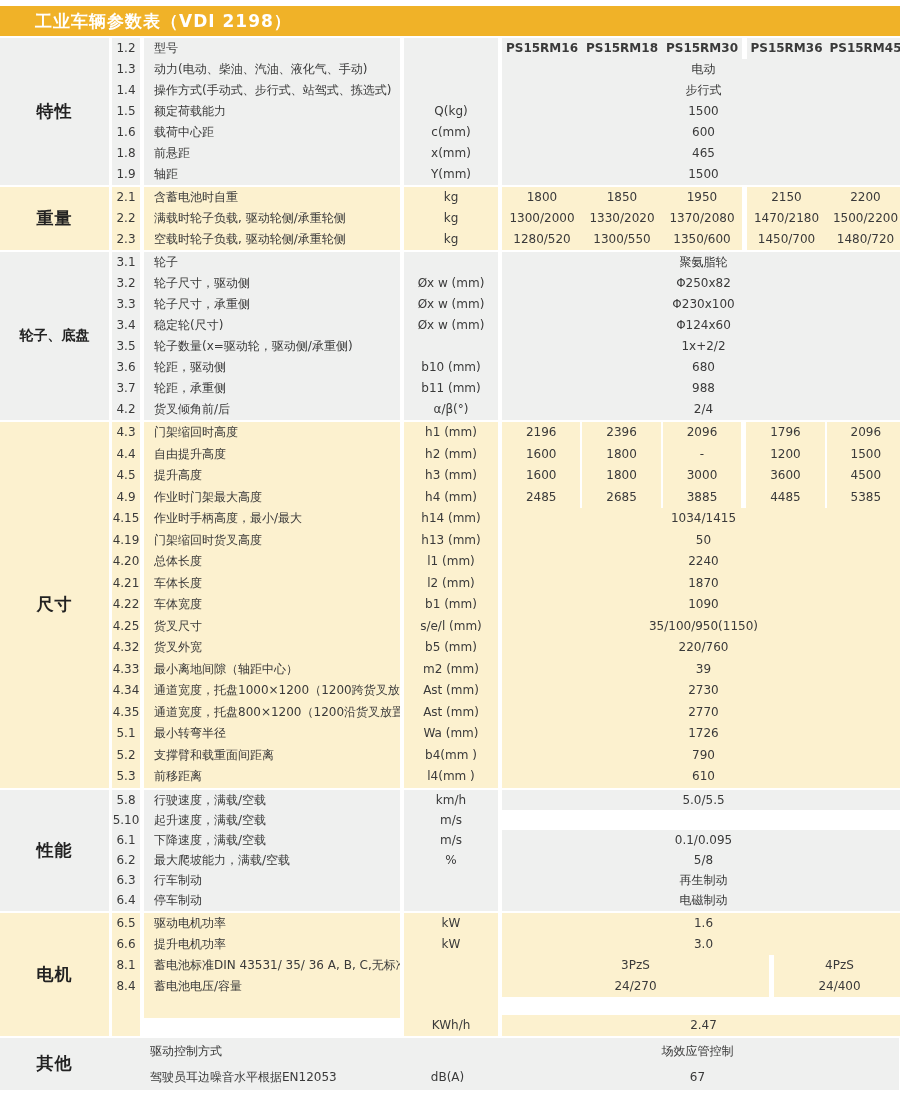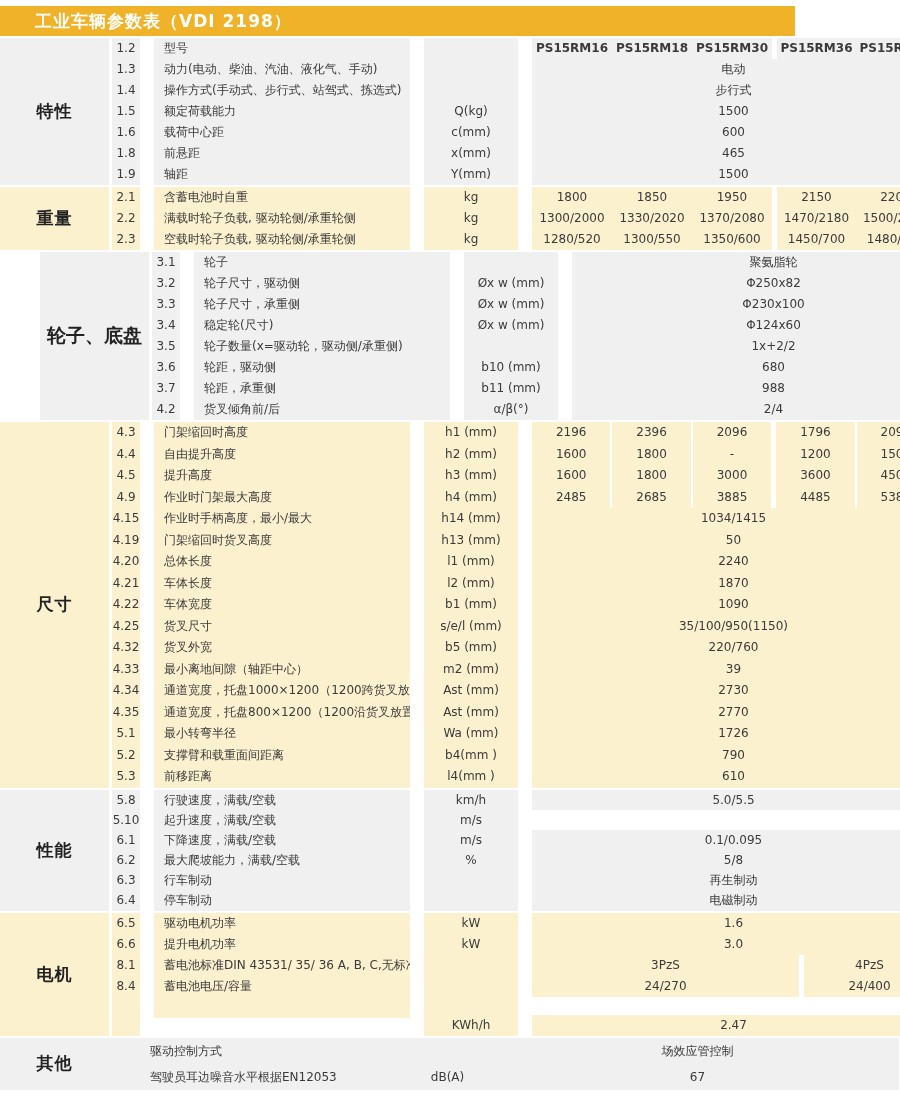--- a/index.html
+++ b/index.html
@@ -5,42 +5,42 @@
   html,body{margin:0;padding:0;background:#ffffff;}
   .page{
     position:relative;
     width:900px;height:1099px;
     background:#ffffff;
     font-family:"DejaVu Sans","Liberation Sans",sans-serif;
     color:#3a3a3a;
     overflow:hidden;
   }
   .band{
-    position:absolute;top:6px;left:0;width:795px;height:30px;
+    position:absolute;top:6px;left:0;width:900px;height:30px;
     background:#F0B228;
     box-sizing:border-box;
     color:#ffffff;font-weight:bold;font-size:17px;line-height:30px;
     padding-left:35px;
     letter-spacing:1px;
   }
   .spec-table{position:absolute;top:38px;left:0;width:900px;}
   .section{display:flex;margin-bottom:2px;--rh:21px;}
   .tone-gray{--bg:#EFF0EF;}
   .tone-cream{--bg:#FCF1CF;}
   .sec-label{
     width:109px;margin-right:3px;background:var(--bg);
     display:flex;align-items:center;justify-content:center;
     font-weight:bold;font-size:17px;color:#222222;letter-spacing:1px;
   }
-  .s2 .sec-label{font-size:19px;letter-spacing:0;margin-left:40px;}
+  .s2 .sec-label{font-size:14px;letter-spacing:0;}
   .s3{--rh:21.5px;}
   .s4{--rh:20.2px;}
   .s6{--rh:26px;}
   .sec-body{flex:1;min-width:0;}
-  .row{display:grid;grid-template-columns:28px 256px 94px 403px;column-gap:14px;}
+  .row{display:grid;grid-template-columns:28px 256px 94px 403px;column-gap:4px;}
   .s6 .row{column-gap:0;grid-template-columns:31px 259px 97px 403px;}
   .s6 .sec-label{margin-right:0;}
   .row>div{background:var(--bg);height:var(--rh);line-height:var(--rh);font-size:12px;overflow:hidden;}
   .num{text-align:center;font-size:11.5px;}
   .desc{padding-left:10px;box-sizing:border-box;white-space:nowrap;}
   .unit{text-align:center;font-size:11.5px;white-space:nowrap;}
   .vals{display:flex;background:transparent !important;}
   .vals>div{background:var(--bg);text-align:center;height:var(--rh);line-height:var(--rh);white-space:nowrap;}
   .vspan{flex:1;}
   .mode-group>.vc.c1,.mode-group>.vc.c2,.mode-group>.vc.c3{width:80px;}

